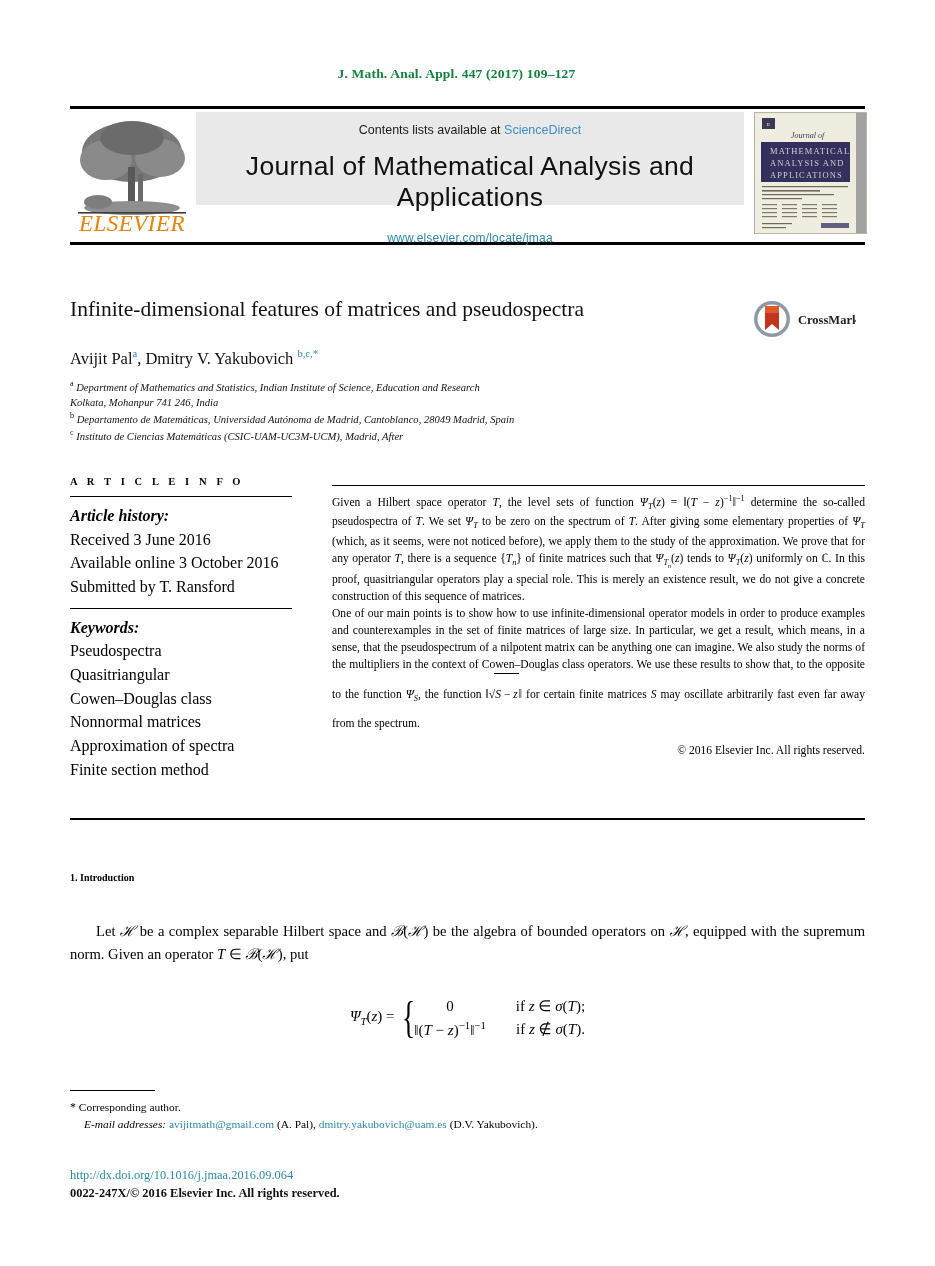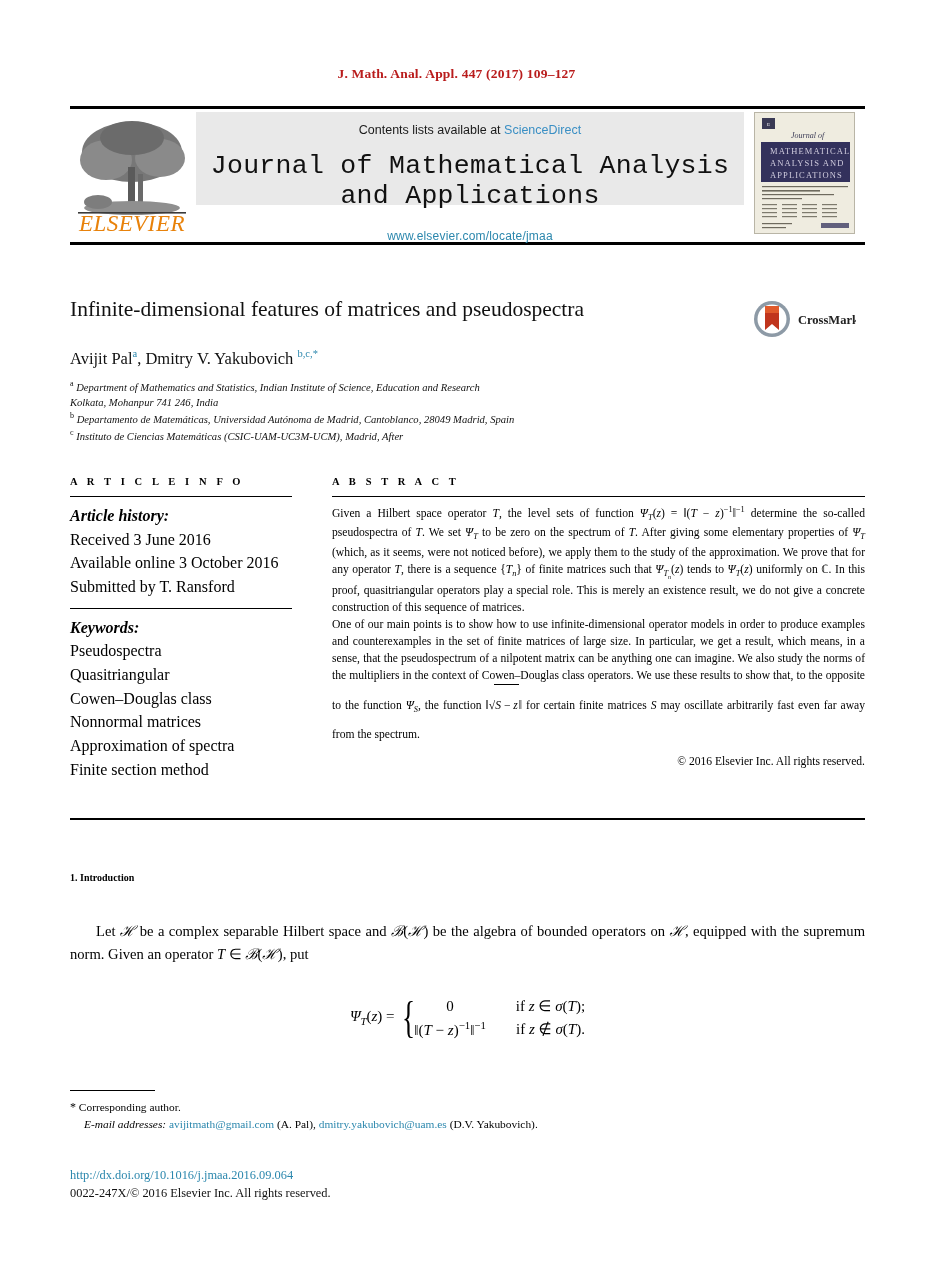--- a/index.html
+++ b/index.html
@@ -26,21 +26,21 @@
   .runhead {
     position: absolute;
     top: 66px;
     left: 0;
     width: 913px;
     text-align: center;
     font-family: "Liberation Serif", serif;
     font-weight: bold;
     font-size: 13.5px;
     letter-spacing: 0.2px;
-    color: #b91c1c;
+    color: #15803d;
   }
 
   
   .rule-thick {
     position: absolute;
     left: 70px;
     width: 795px;
     height: 3px;
     background: #000;
   }
@@ -70,41 +70,41 @@
     margin-top: 11px;
     font-family: "Liberation Sans", sans-serif;
     font-size: 12.5px;
     color: #1a1a1a;
   }
   .banner .contents .sd {
     color: #3a8fc4;
   }
   .banner .jtitle {
     margin-top: 14px;
-    font-family: Liberation Mono, monospace;
+    font-family: Liberation Sans, sans-serif;
     font-size: 26.5px;
     letter-spacing: 0.3px;
     color: #111;
   }
   .banner .jurl {
     margin-top: 18px;
     font-family: "Liberation Sans", sans-serif;
     font-size: 12px;
     color: #2b87ad;
     letter-spacing: 0.2px;
   }
 
   .cover {
     position: absolute;
     left: 754px;
     top: 112px;
-    width: 101px;
+    width: 113px;
     height: 122px;
     border: 1px solid #b9b5a6;
-    background: #bef264;
+    background: #a3a3a3;
     box-sizing: border-box;
     overflow: hidden;
   }
 
   
   .art-title {
     position: absolute;
     left: 70px;
     top: 296px;
     width: 640px;
@@ -281,21 +281,21 @@
     left: 70px;
     top: 1168px;
     font-size: 12.4px;
     color: #2b87ad;
   }
   .issn {
     position: absolute;
     left: 70px;
     top: 1186px;
     font-size: 12.4px;
-    font-weight: normal;
+    font-weight: bold;
     color: #111;
   }
 </style>
 </head>
 <body>
 
 <div class="page">
 
   <div class="runhead">J. Math. Anal. Appl. 447 (2017) 109–127</div>
 
@@ -409,21 +409,20 @@
       <div>Pseudospectra</div>
       <div>Quasitriangular</div>
       <div>Cowen–Douglas class</div>
       <div>Nonnormal matrices</div>
       <div>Approximation of spectra</div>
       <div>Finite section method</div>
     </div>
   </div>
 
   <div class="col-abs">
-    <div class="sec-head">A B S T R A C T</div>
     <hr class="hr-thin">
     <div class="abs-body">
       <p><span>Given a Hilbert space operator </span><span class="mi">T</span><span>, the level sets of function </span><span class="mi">Ψ<span class="sub">T</span></span>(<span class="mi">z</span>) = ‖(<span class="mi">T</span> − <span class="mi">z</span>)<span class="sup">−1</span>‖<span class="sup">−1</span><span> determine the so-called pseudospectra of </span><span class="mi">T</span><span>. We set </span><span class="mi">Ψ<span class="sub">T</span></span><span> to be zero on the spectrum of </span><span class="mi">T</span><span>. After giving some elementary properties of </span><span class="mi">Ψ<span class="sub">T</span></span><span> (which, as it seems, were not noticed before), we apply them to the study of the approximation. We prove that for any operator </span><span class="mi">T</span><span>, there is a sequence </span>{<span class="mi">T<span class="sub">n</span></span>}<span> of finite matrices such that </span><span class="mi">Ψ<span class="sub">T<span class="sub">n</span></span></span>(<span class="mi">z</span>)<span> tends to </span><span class="mi">Ψ<span class="sub">T</span></span>(<span class="mi">z</span>)<span> uniformly on </span>ℂ<span>. In this proof, quasitriangular operators play a special role. This is merely an existence result, we do not give a concrete construction of this sequence of matrices.</span></p>
       <p><span>One of our main points is to show how to use infinite-dimensional operator models in order to produce examples and counterexamples in the set of finite matrices of large size. In particular, we get a result, which means, in a sense, that the pseudospectrum of a nilpotent matrix can be anything one can imagine. We also study the norms of the multipliers in the context of Cowen–Douglas class operators. We use these results to show that, to the opposite to the function </span><span class="mi">Ψ<span class="sub">S</span></span><span>, the function </span>‖√<span class="sqrtbox"><span class="mi">S</span> − <span class="mi">z</span></span>‖<span> for certain finite matrices </span><span class="mi">S</span><span> may oscillate arbitrarily fast even far away from the spectrum.</span></p>
       <div class="copyline">© 2016 Elsevier Inc. All rights reserved.</div>
     </div>
   </div>
 
   <div class="rule-mid"></div>
 

